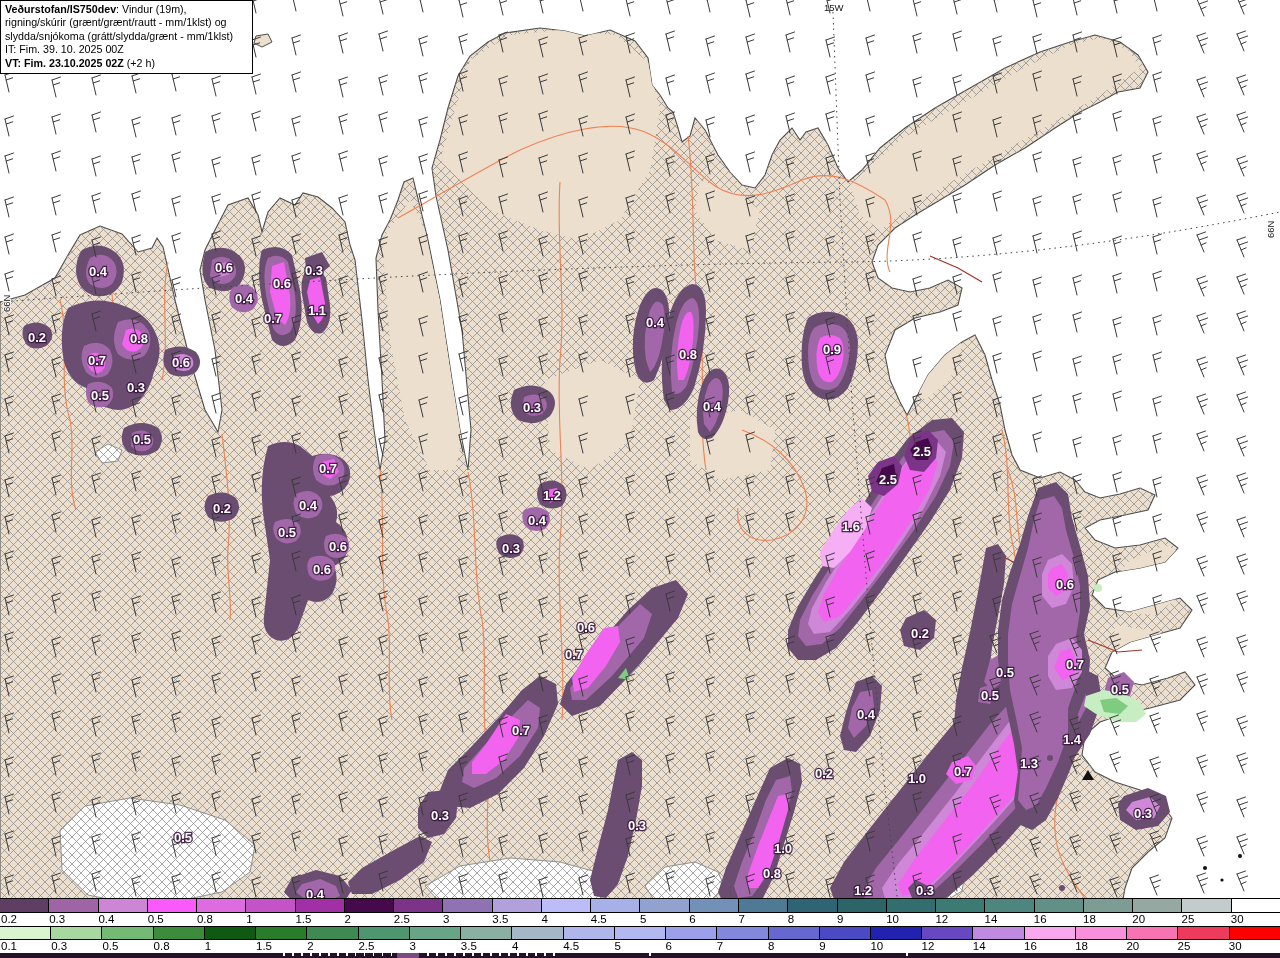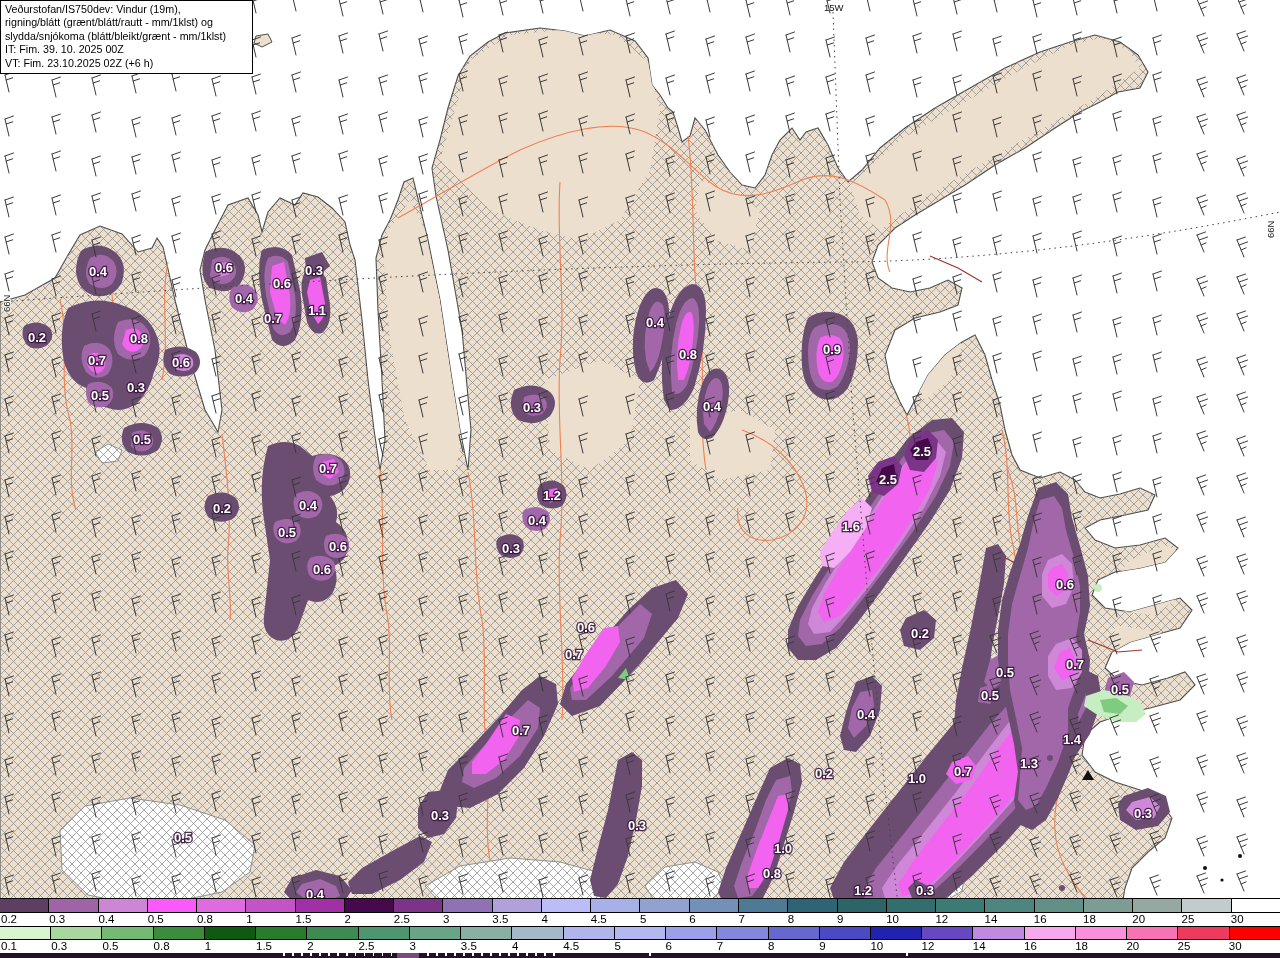--- a/index.html
+++ b/index.html
@@ -4,21 +4,21 @@
 <style>
   html,body{margin:0;padding:0;background:#ffffff;}
   .stage{position:relative;width:1280px;height:958px;overflow:hidden;background:#fff;
          font-family:"Liberation Sans", sans-serif;}
   .stage svg{position:absolute;left:0;top:0;}
 
   
   .titlebox{position:absolute;left:0;top:0;width:243px;background:#ffffff;
     border:1px solid #000;padding:2px 4px 3px 4px;font-size:10.7px;line-height:1.25;
     color:#000;z-index:30;}
-  .titlebox b{font-weight:normal;}
+  .titlebox b{font-weight:bold;}
 
   
   .legend{position:absolute;left:0;bottom:0;width:1280px;z-index:30;}
   .band{display:flex;width:1280px;height:15px;border-top:1px solid #000;border-bottom:1px solid #000;box-sizing:border-box;}
   .band .cell{flex:1 1 0;height:100%;border-right:1px solid #000;box-sizing:border-box;}
   .band .cell:last-child{border-right:none;}
   .lblrow{position:relative;width:1280px;height:13px;background:#fff;font-size:11.5px;color:#000;}
   .lblrow span{position:absolute;top:0;white-space:nowrap;}
   .band2{height:14px;}
   .row3{position:relative;width:1280px;height:5px;background:#241028;overflow:hidden;}
@@ -1034,24 +1034,24 @@
         <text x="1065" y="589" class="vlabel">0.6</text>
         <text x="1075" y="669" class="vlabel">0.7</text>
         <text x="1005" y="677" class="vlabel">0.5</text>
         <text x="990" y="700" class="vlabel">0.5</text>
         <text x="1120" y="694" class="vlabel">0.5</text>
       </g>
 </svg>
 
   <div class="titlebox">
     <div><b>Veðurstofan/IS750dev</b><span>: Vindur (19m),</span></div>
-    <div>rigning/blátt (grænt/blátt/rautt - mm/1klst) og</div>
-    <div>slydda/snjókoma (blátt/bleikt/grænt - mm/1klst)</div>
+    <div>rigning/skúrir (grænt/grænt/rautt - mm/1klst) og</div>
+    <div>slydda/snjókoma (grátt/slydda/grænt - mm/1klst)</div>
     <div>IT: Fim. 39. 10. 2025 00Z</div>
-    <div><b>VT: Fim. 23.10.2025 02Z</b><span> (+6 h)</span></div>
+    <div><b>VT: Fim. 23.10.2025 02Z</b><span> (+2 h)</span></div>
   </div>
 
   <div class="legend">
     <div class="band" id="band1">
         <div class="cell" style="background: rgb(94, 63, 99);"></div>
         <div class="cell" style="background: rgb(158, 100, 166);"></div>
         <div class="cell" style="background: rgb(205, 133, 214);"></div>
         <div class="cell" style="background: rgb(249, 90, 249);"></div>
         <div class="cell" style="background: rgb(222, 108, 224);"></div>
         <div class="cell" style="background: rgb(197, 83, 200);"></div>

